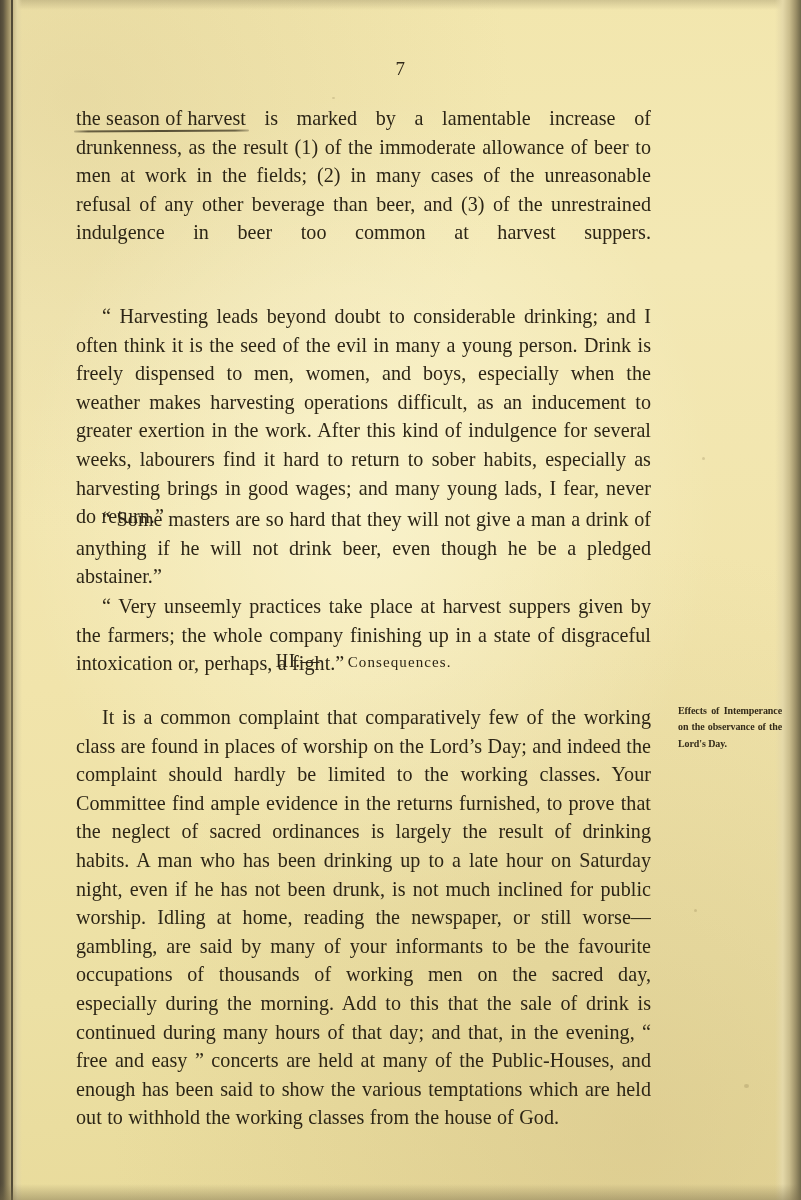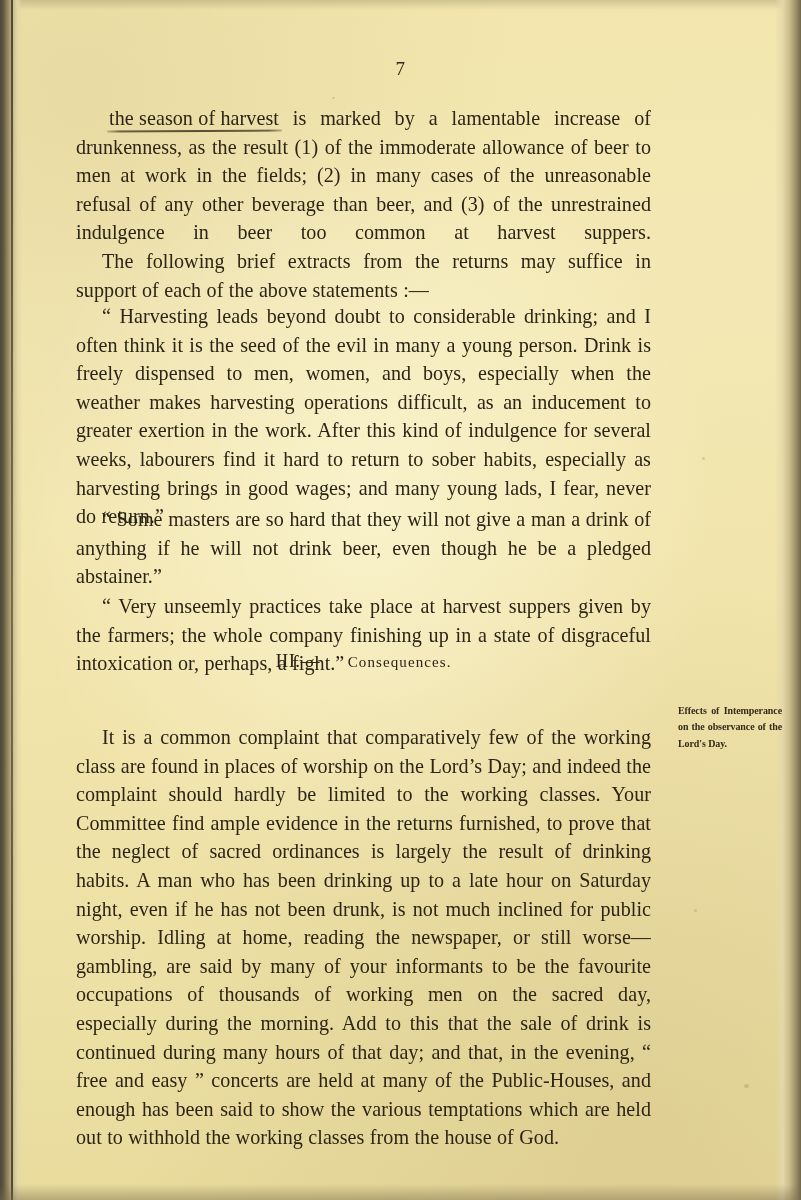--- a/index.html
+++ b/index.html
@@ -85,21 +85,20 @@
     color: #2c2516;
     letter-spacing: 0.05px;
     word-spacing: 0.3px;
   }
   p.indent { text-indent: 26px; }
   p.last-full { text-align-last: justify; }
 
   .underlined {
     position: relative;
     display: inline-block;
-    margin-left: 33px;
   }
   .underlined::after {
     content: "";
     position: absolute;
     left: -2px;
     right: -3px;
     bottom: 1px;
     height: 2px;
     background: linear-gradient(90deg,
       rgba(92,84,58,0.30) 0%, rgba(86,78,52,0.88) 8%,
@@ -137,21 +136,21 @@
     color: #332b1a;
     letter-spacing: -0.1px;
     font-weight: 700;
   }
 
   .block-a { position: absolute; left: 76px; top: 104px; width: 575px; }
   .block-b { position: absolute; left: 76px; top: 247px; width: 575px; }
   .block-c { position: absolute; left: 76px; top: 302px; width: 575px; }
   .block-d { position: absolute; left: 76px; top: 505px; width: 575px; }
   .block-e { position: absolute; left: 76px; top: 592px; width: 575px; }
-  .block-f { position: absolute; left: 76px; top: 703px; width: 575px; margin-top: 20px; }
+  .block-f { position: absolute; left: 76px; top: 703px; width: 575px; }
 </style>
 </head>
 <body>
 
 <div class="page">
 
   <div class="edge-top"></div>
   <div class="edge-left"></div>
   <div class="edge-left-rule"></div>
   <div class="edge-right"></div>
@@ -162,23 +161,20 @@
   <div class="speck" style="left:694px;top:909px;width:3px;height:3px;"></div>
   <div class="speck" style="left:332px;top:97px;width:3px;height:2px;"></div>
   <div class="speck" style="left:702px;top:457px;width:3px;height:3px;"></div>
 
   <div class="folio">7</div>
 
   <div class="block-a">
     <p class="last-full"><span class="underlined">the season of harvest</span><span> is marked by a lamentable increase of drunkenness, as the result (1) of the immoderate allowance of beer to men at work in the fields; (2) in many cases of the unreasonable refusal of any other beverage than beer, and (3) of the unrestrained indulgence in beer too common at harvest suppers.</span></p>
   </div>
 
-  <div class="block-b">
-    <p class="indent">The following brief extracts from the returns may suffice in support of each of the above statements :—</p>
-  </div>
 
   <div class="block-c">
     <p class="indent">“ Harvesting leads beyond doubt to considerable drinking; and I often think it is the seed of the evil in many a young person. Drink is freely dispensed to men, women, and boys, especially when the weather makes harvesting operations difficult, as an inducement to greater exertion in the work. After this kind of indulgence for several weeks, labourers find it hard to return to sober habits, especially as harvesting brings in good wages; and many young lads, I fear, never do return.”</p>
   </div>
 
   <div class="block-d">
     <p class="indent">“ Some masters are so hard that they will not give a man a drink of anything if he will not drink beer, even though he be a pledged abstainer.”</p>
   </div>
 
   <div class="block-e">

